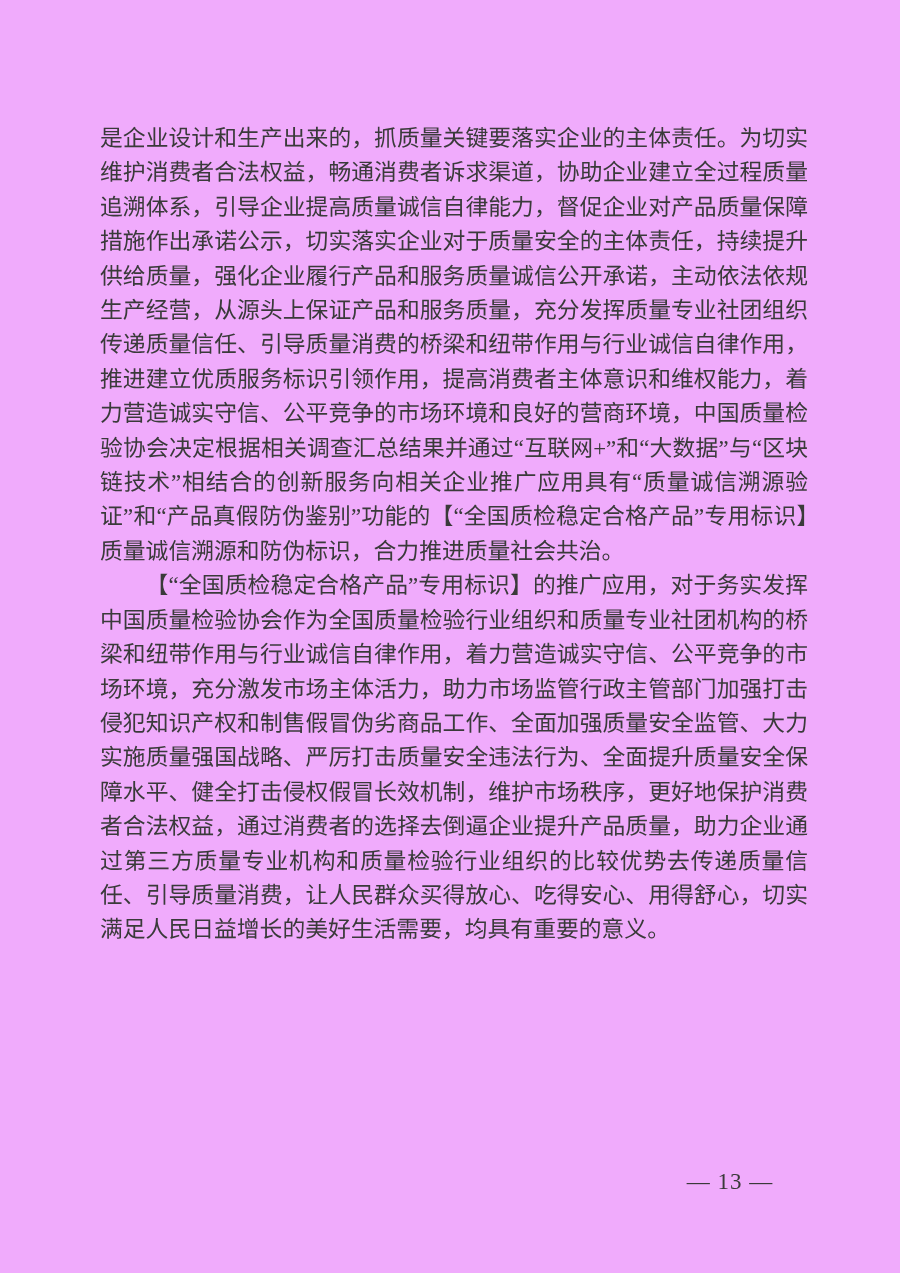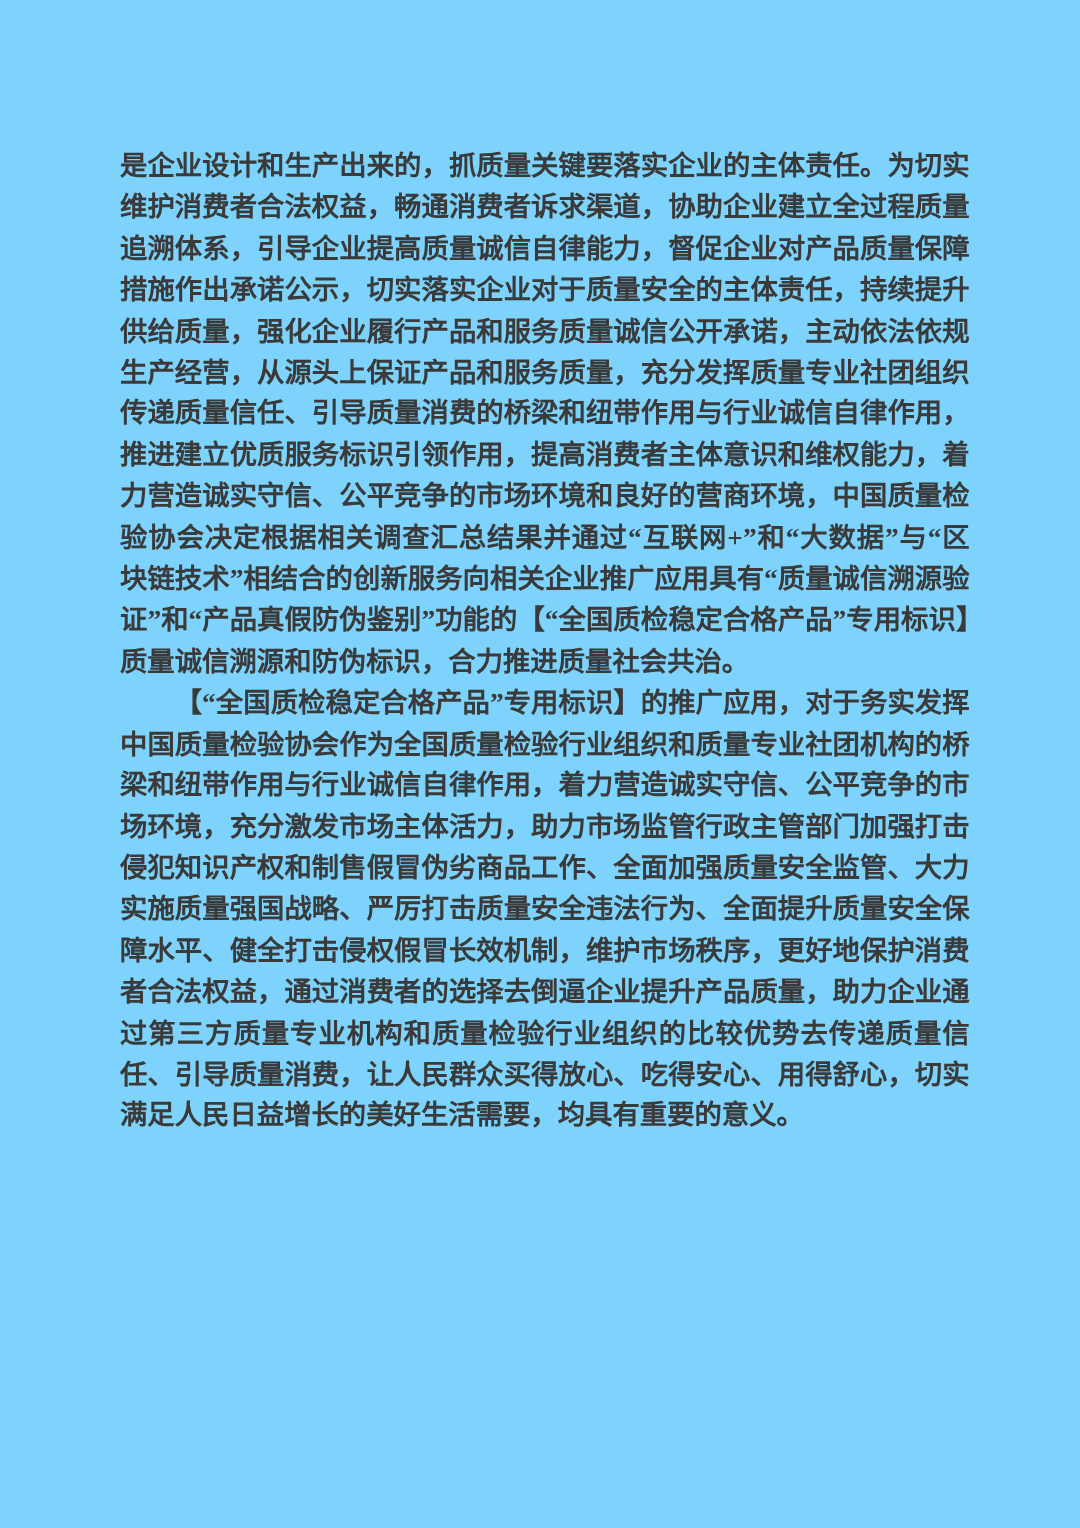--- a/index.html
+++ b/index.html
@@ -11,22 +11,21 @@
     width: 900px;
     height: 1273px;
     position: relative;
     background: #ffffff;
     overflow: hidden;
     font-family: "Liberation Serif", "DejaVu Serif", serif;
   }
   .page {
     position: absolute;
     inset: 0;
-    background: #7dd3fc;
-    font-weight: bold;
+    background: #f0abfc;
   }
   .text-block {
     position: absolute;
     left: 100px;
     top: 122px;
     width: 708px;
     color: #3a3a3a;
     font-size: 22.8px;
     line-height: 34.4px;
     text-align: justify;
@@ -56,14 +55,15 @@
 </head>
 <body>
 
 <div class="page">
 
   <div class="text-block">
     <p class="para">是企业设计和生产出来的，抓质量关键要落实企业的主体责任。为切实维护消费者合法权益，畅通消费者诉求渠道，协助企业建立全过程质量追溯体系，引导企业提高质量诚信自律能力，督促企业对产品质量保障措施作出承诺公示，切实落实企业对于质量安全的主体责任，持续提升供给质量，强化企业履行产品和服务质量诚信公开承诺，主动依法依规生产经营，从源头上保证产品和服务质量，充分发挥质量专业社团组织传递质量信任、引导质量消费的桥梁和纽带作用与行业诚信自律作用，推进建立优质服务标识引领作用，提高消费者主体意识和维权能力，着力营造诚实守信、公平竞争的市场环境和良好的营商环境，中国质量检验协会决定根据相关调查汇总结果并通过“互联网+”和“大数据”与“区块链技术”相结合的创新服务向相关企业推广应用具有“质量诚信溯源验证”和“产品真假防伪鉴别”功能的【“全国质检稳定合格产品”专用标识】质量诚信溯源和防伪标识，合力推进质量社会共治。</p>
     <p class="para indent">【“全国质检稳定合格产品”专用标识】的推广应用，对于务实发挥中国质量检验协会作为全国质量检验行业组织和质量专业社团机构的桥梁和纽带作用与行业诚信自律作用，着力营造诚实守信、公平竞争的市场环境，充分激发市场主体活力，助力市场监管行政主管部门加强打击侵犯知识产权和制售假冒伪劣商品工作、全面加强质量安全监管、大力实施质量强国战略、严厉打击质量安全违法行为、全面提升质量安全保障水平、健全打击侵权假冒长效机制，维护市场秩序，更好地保护消费者合法权益，通过消费者的选择去倒逼企业提升产品质量，助力企业通过第三方质量专业机构和质量检验行业组织的比较优势去传递质量信任、引导质量消费，让人民群众买得放心、吃得安心、用得舒心，切实满足人民日益增长的美好生活需要，均具有重要的意义。</p>
   </div>
 
+  <div class="page-number">— 13 —</div>
 
 </div>
 
 </body></html>

